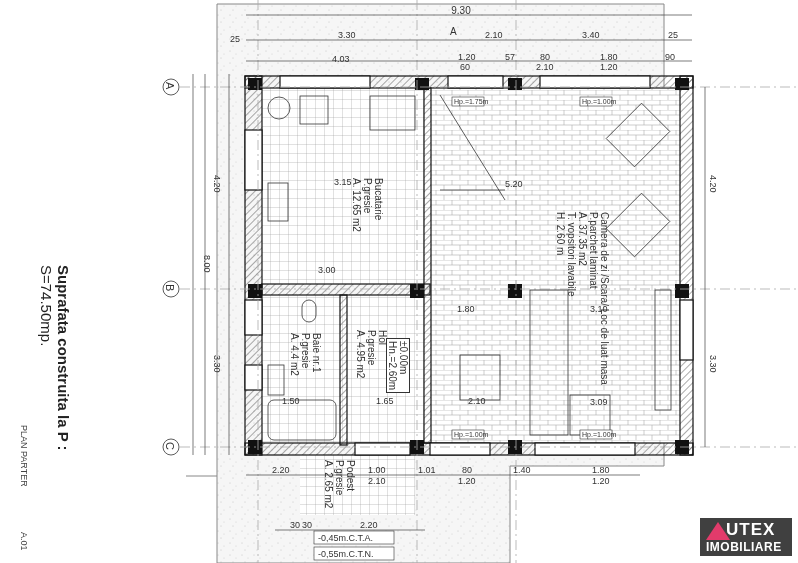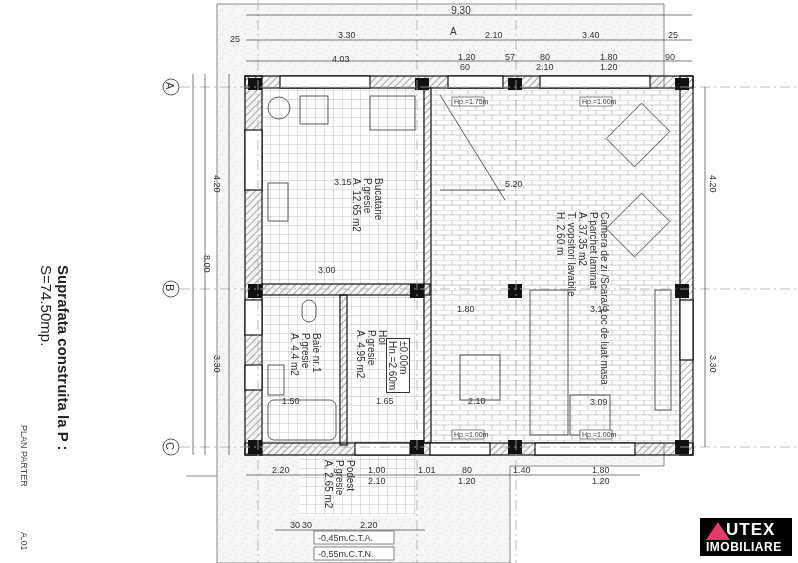--- a/index.html
+++ b/index.html
@@ -2,21 +2,21 @@
 <html><head>
 <meta charset="utf-8">
 <style>
   html,body{margin:0;padding:0;background:#fff;}
   body{width:798px;height:563px;position:relative;overflow:hidden;font-family:"Liberation Sans",sans-serif;color:#333;}
   #plan{position:absolute;left:0;top:0;width:798px;height:563px;}
   .vtext{position:absolute;transform-origin:left top;transform:rotate(90deg);white-space:nowrap;}
   .title-main{font-weight:bold;font-size:15px;color:#222;}
   .title-sub{font-size:15px;color:#222;}
   .small-lab{font-size:9px;color:#444;}
-  .logo{position:absolute;left:700px;top:518px;width:92px;height:38px;background:#000000;color:#fff;font-weight:bold;}
+  .logo{position:absolute;left:700px;top:518px;width:92px;height:38px;background:#404040;color:#fff;font-weight:bold;}
   .logo .l1{position:absolute;left:26px;top:2px;font-size:17px;letter-spacing:1px;}
   .logo .l2{position:absolute;left:6px;top:22px;font-size:12px;letter-spacing:.5px;}
   .logo .roof{position:absolute;left:6px;top:4px;width:0;height:0;border-left:12px solid transparent;border-right:12px solid transparent;border-bottom:18px solid #e23b6b;}
 </style>
 </head>
 <body>
 
 <svg id="plan" viewBox="0 0 798 563" xmlns="http://www.w3.org/2000/svg" font-family="Liberation Sans, sans-serif">
   <defs>
     <pattern id="hatch" width="5" height="5" patternUnits="userSpaceOnUse" patternTransform="rotate(45)">

